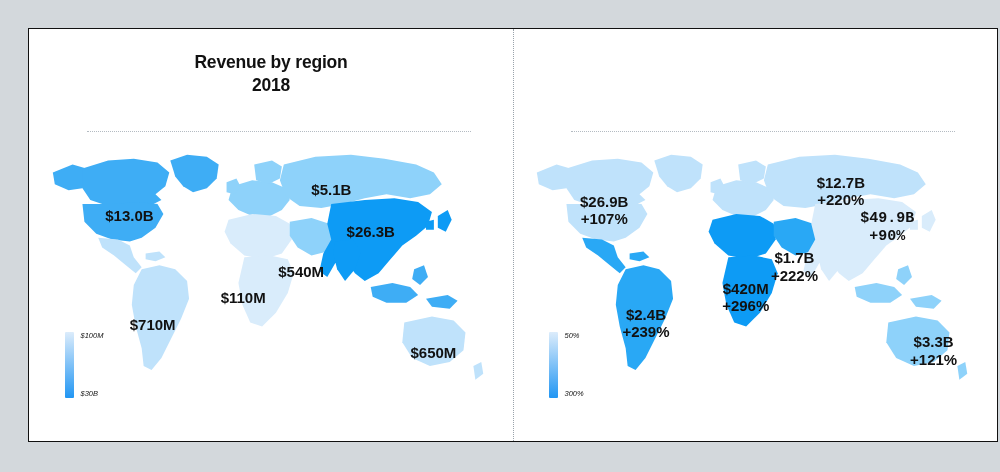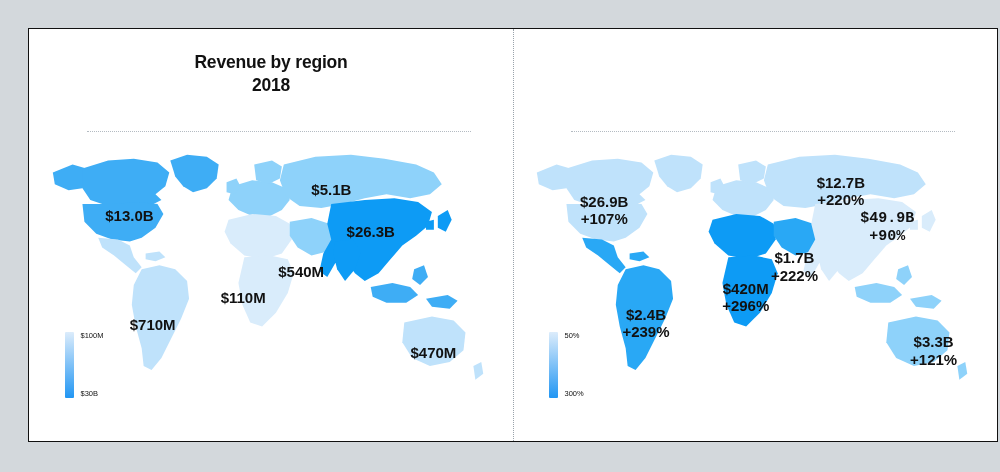--- a/index.html
+++ b/index.html
@@ -62,20 +62,21 @@
   }
   .legend .bar{
     position:absolute;left:0;top:0;
     width:9px;height:66px;
     border-radius:1px;
   }
   .legend .lg-top,.legend .lg-bot{
     position:absolute;left:16px;
     font-size:7.5px;color:#111111;font-weight:normal;
     white-space:nowrap;
+    font-style:italic;
   }
   .legend .lg-top{top:-1px;}
   .legend .lg-bot{top:57px;}
 </style>
 </head>
 <body>
 
 <div id="slide">
 
   <div class="panel left">
@@ -153,21 +154,21 @@
       <div class="maplabel" style="left:56.5%;top:45%;">
         <span class="ln">$540M</span>
       </div>
       <div class="maplabel" style="left:63%;top:17%;">
         <span class="ln">$5.1B</span>
       </div>
       <div class="maplabel" style="left:71.5%;top:31.5%;text-align:right;">
         <span class="ln">$26.3B</span>
       </div>
       <div class="maplabel" style="left:85%;top:73%;">
-        <span class="ln">$470M</span>
+        <span class="ln">$650M</span>
       </div>
 
       <div class="legend" style="left:5.5%;top:66%;">
         <div class="bar" style="background:linear-gradient(to bottom,#dcecfb,#2196f3);"></div>
         <div class="lg-top">$100M</div>
         <div class="lg-bot">$30B</div>
       </div>
     </div>
   </div>
 

